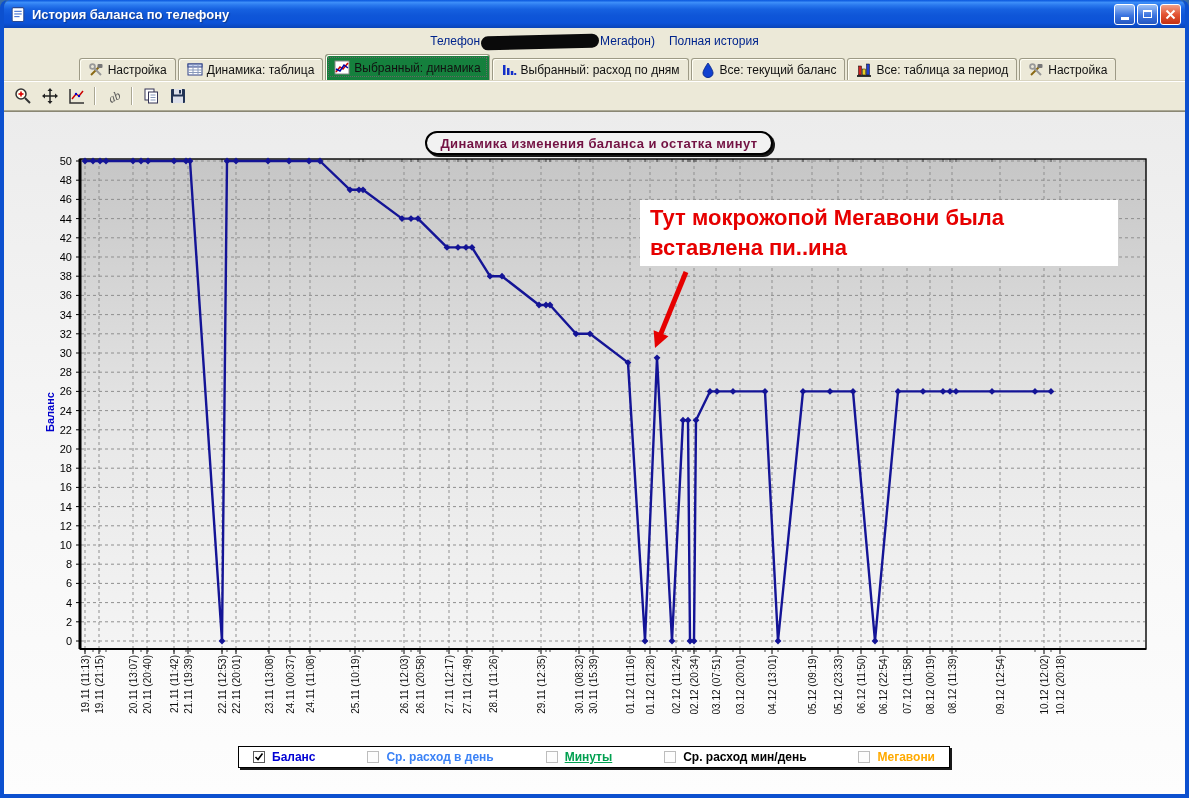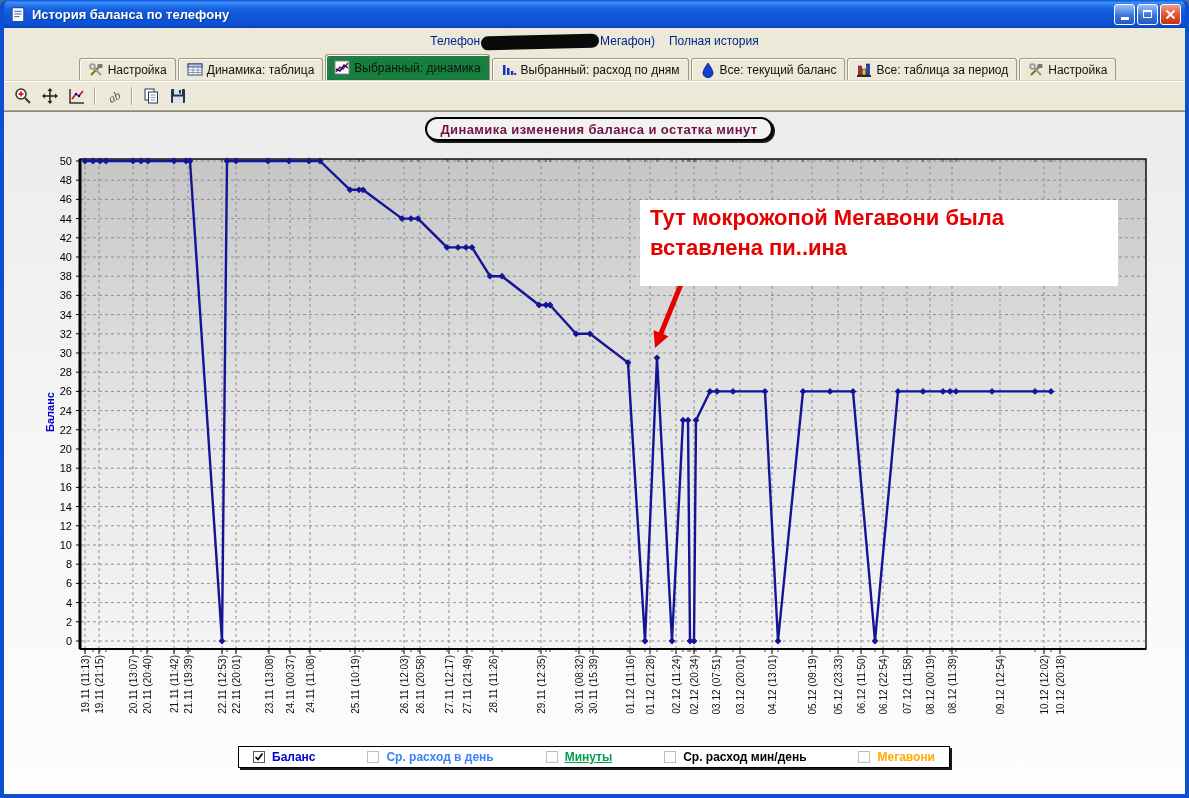--- a/index.html
+++ b/index.html
@@ -42,25 +42,25 @@
     background:#ece9d8;border-top:1px solid #fff;border-bottom:1px solid #aaa793;}
   .tool-btn{width:23px;height:22px;display:flex;align-items:center;justify-content:center;
     border:1px solid #ece9d8;border-radius:2px;}
   .tool-btn svg{width:18px;height:18px;display:block;}
   .tool-sep{width:1px;height:18px;background:#aaa793;border-right:1px solid #fff;margin:0 3px;}
   
   .chart-panel{position:relative;flex:1;min-height:0;
     background:linear-gradient(180deg,#ececec 0%,#f7f7f7 55%,#fdfdfd 100%);
     border-top:1px solid #8a8774;}
   .chart-panel svg.main{position:absolute;left:0;top:0;}
-  .title-pill{position:absolute;left:421px;top:5px;width:344px;height:20px;
+  .title-pill{position:absolute;left:421px;top:19px;width:344px;height:20px;
     background:#f2f2f2;border:2px solid #000;border-radius:12px;box-shadow:2px 2px 0 rgba(0,0,0,.9);
     display:flex;align-items:center;justify-content:center;
     font-size:13px;font-weight:bold;color:#731243;letter-spacing:.4px;}
-  .annotation-box{position:absolute;left:636px;top:88px;width:478px;height:86px;background:#fff;
+  .annotation-box{position:absolute;left:636px;top:88px;width:478px;height:66px;background:#fff;
     box-sizing:border-box;padding:3px 0 0 10px;font-size:22px;font-weight:bold;line-height:30px;}
   
   .legend{position:absolute;left:234px;top:634px;width:712px;height:22px;background:#fff;
     border:1px solid #000;box-shadow:2px 2px 0 rgba(0,0,0,.9);box-sizing:border-box;
     display:flex;align-items:center;justify-content:space-between;padding:0 14px;}
   .legend-item{display:flex;align-items:center;gap:7px;font-size:12px;font-weight:bold;}
   .checkbox{width:12px;height:12px;box-sizing:border-box;background:#fdfdfd;
     border:1px solid #bdbdbd;position:relative;flex:0 0 auto;}
   .checkbox.checked{background:#fff;border:1px solid #5a5a5a;}
   .checkbox.checked svg{position:absolute;left:0;top:0;width:10px;height:10px;}

